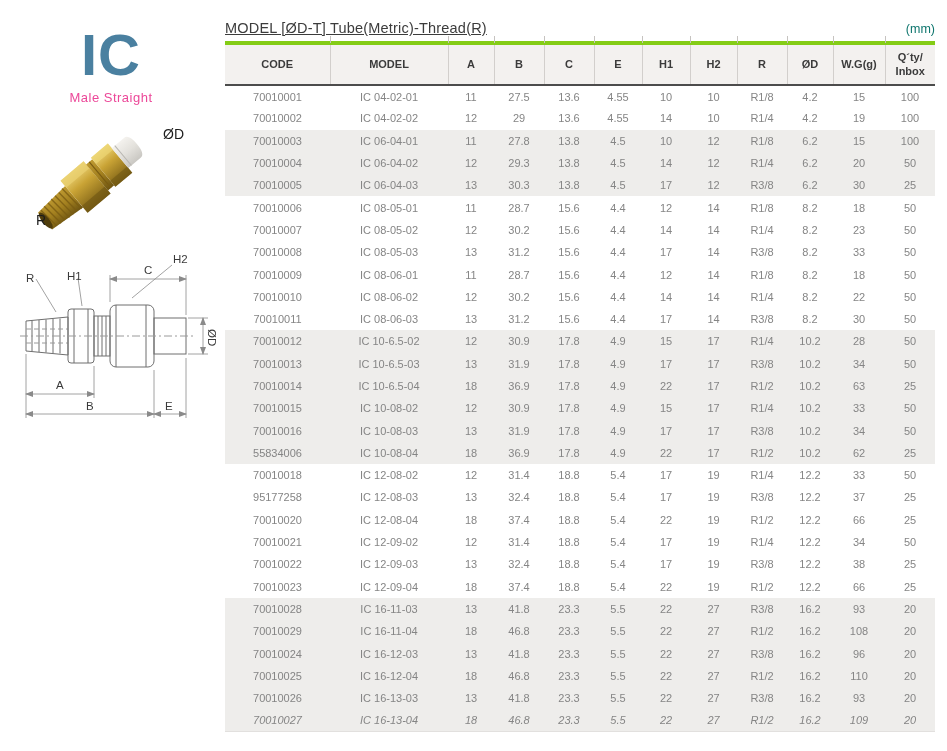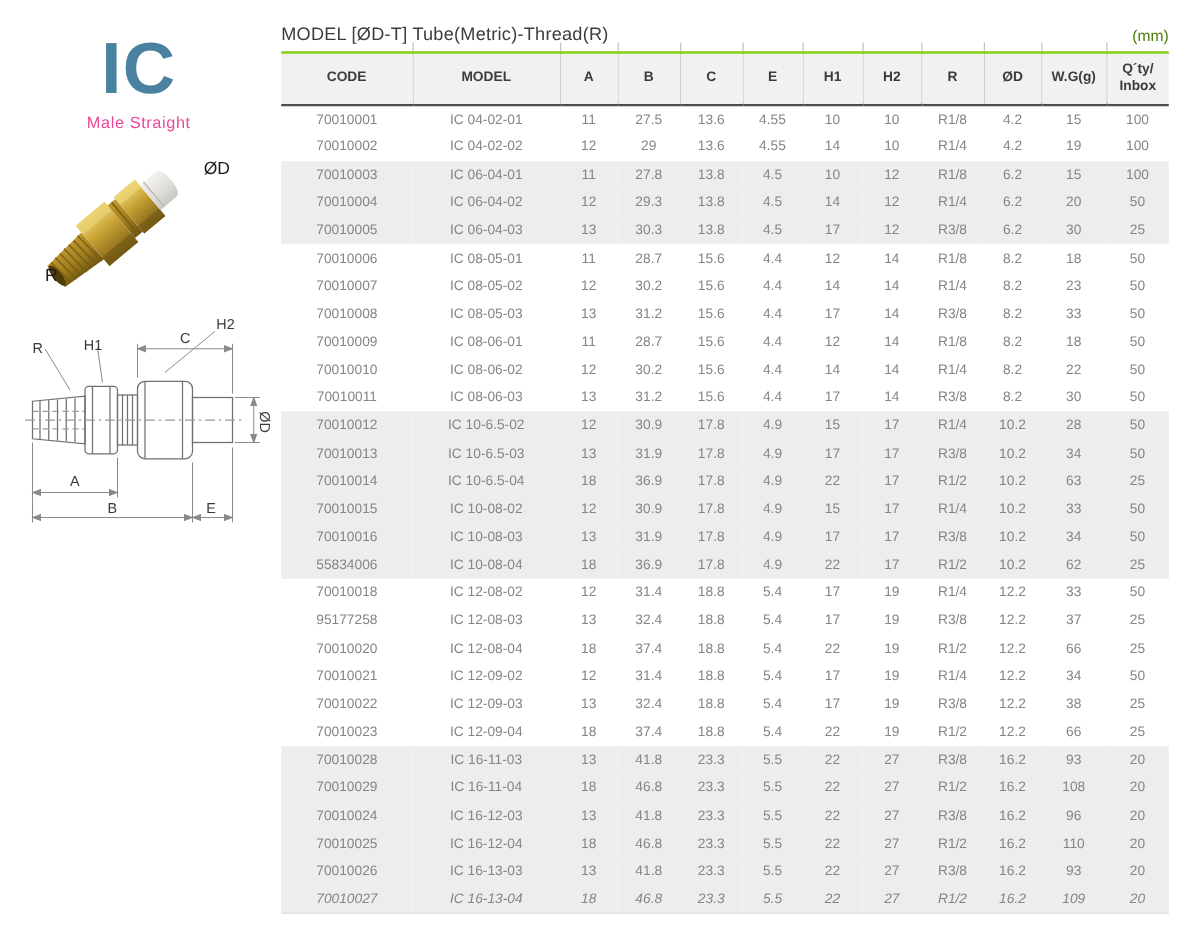--- a/index.html
+++ b/index.html
@@ -15,25 +15,25 @@
     font-size:13px; color:#ec4899; letter-spacing:0.5px; }
   .photo-wrap { position:absolute; left:30px; top:118px; width:145px; height:118px; }
   .photo-label-od { position:absolute; left:163px; top:126px; font-size:14px; color:#1c1c1c; }
   .photo-label-r  { position:absolute; left:36px;  top:212px; font-size:14px; color:#1c1c1c; }
   .diagram-wrap { position:absolute; left:12px; top:248px; width:205px; height:182px; }
 
   
   .catalog { position:absolute; left:225px; top:14px; width:710px; }
   .catalog-title-row { display:flex; justify-content:space-between; align-items:flex-end;
     height:22px; margin-bottom:5px; }
-  .catalog-title { font-size:14.5px; color:#3c3c3c; letter-spacing:0.2px; }
-  .catalog-unit  { font-size:12.5px; color:#4d7c0f; }
+  .catalog-title { font-size:14.5px; color:#3c3c3c; letter-spacing:0.2px;text-decoration:underline; }
+  .catalog-unit  { font-size:12.5px; color:#0f766e; }
 
   table.spec { width:710px; border-collapse:collapse; table-layout:fixed;
-    border-top:2px solid #84cc16; }
+    border-top:4px solid #84cc16; }
   table.spec thead th { background:#f3f1ef; border-bottom:2px solid #4c4c4c;
     height:42px; font-size:11px; font-weight:700; color:#3b3b3b; text-align:center;
     vertical-align:middle; white-space:pre-line; line-height:1.25; position:relative; padding:0; }
   table.spec thead th + th { border-left:1px solid #d2cfcc; }
   
   table.spec thead th + th::before { content:""; position:absolute; left:-1px; top:-9px;
     width:1px; height:7px; background:#c6c3c0; }
   table.spec td { height:22.3px; font-size:11px; color:#858585; text-align:center;
     vertical-align:middle; padding:0; white-space:nowrap; }
   table.spec tr.shaded td { background:#eeedeb; }

